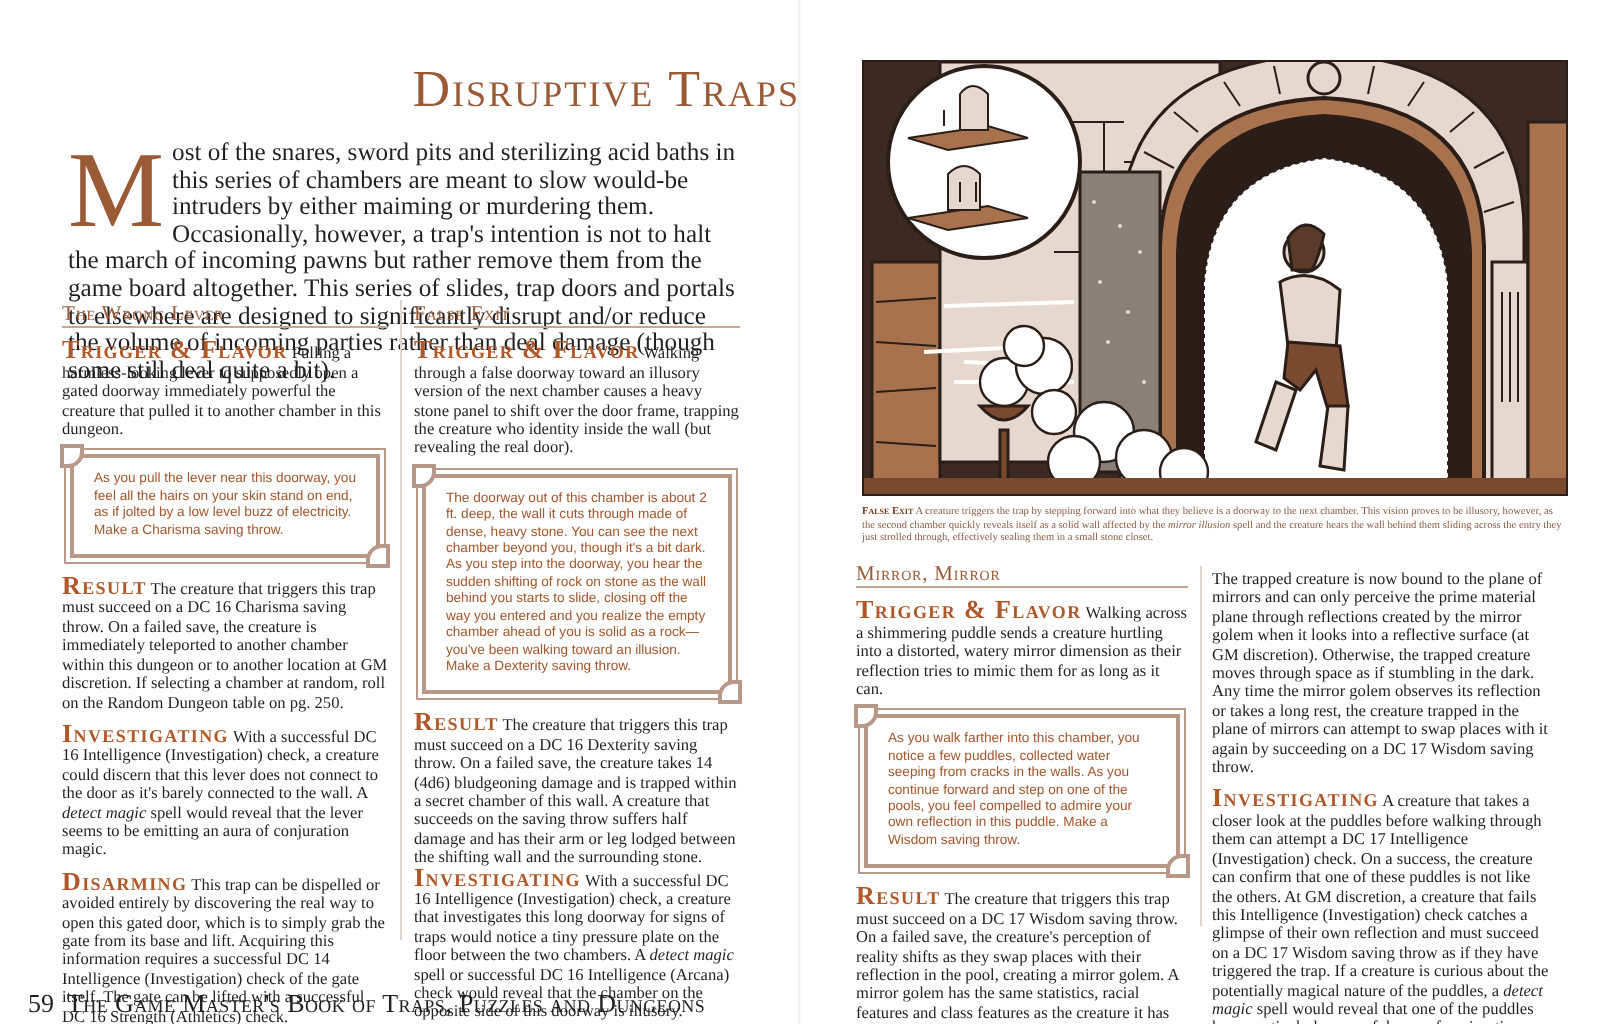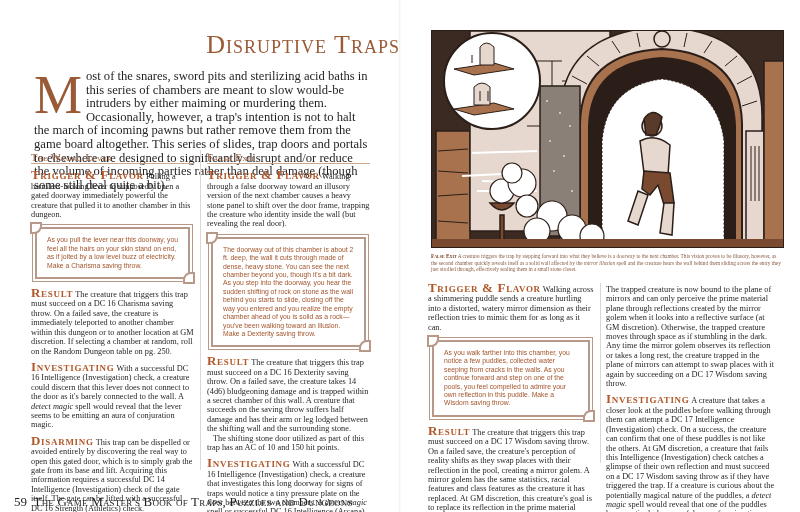--- a/index.html
+++ b/index.html
@@ -104,21 +104,20 @@
 
 <div class="col col-b">
   <div class="section-heading">False Exit</div>
   <p class="para">
     <span class="label">Trigger &amp; Flavor</span><span> Walking through a false doorway toward an illusory version of the next chamber causes a heavy stone panel to shift over the door frame, trapping the creature who identity inside the wall (but revealing the real door).</span>
   </p>
   <div class="readbox">The doorway out of this chamber is about 2 ft. deep, the wall it cuts through made of dense, heavy stone. You can see the next chamber beyond you, though it's a bit dark. As you step into the doorway, you hear the sudden shifting of rock on stone as the wall behind you starts to slide, closing off the way you entered and you realize the empty chamber ahead of you is solid as a rock—you've been walking toward an illusion. Make a Dexterity saving throw.</div>
   <p class="para" style="margin-bottom:0">
     <span class="label">Result</span><span> The creature that triggers this trap must succeed on a DC 16 Dexterity saving throw. On a failed save, the creature takes 14 (4d6) bludgeoning damage and is trapped within a secret chamber of this wall. A creature that succeeds on the saving throw suffers half damage and has their arm or leg lodged between the shifting wall and the surrounding stone.</span>
   </p>
-  <p class="para indent">The shifting stone door utilized as part of this trap has an AC of 10 and 150 hit points.</p>
   <p class="para">
     <span class="label">Investigating</span><span> With a successful DC 16 Intelligence (Investigation) check, a creature that investigates this long doorway for signs of traps would notice a tiny pressure plate on the floor between the two chambers. A </span><i>detect magic</i><span> spell or successful DC 16 Intelligence (Arcana) check would reveal that the chamber on the opposite side of this doorway is illusory.</span>
   </p>
 
 </div>
 
 <div class="illus">
   <svg width="353" height="218" viewBox="0 0 353 218">
 
     <rect x="0" y="0" width="353" height="218" fill="#3a2a22"></rect>
@@ -218,20 +217,21 @@
         <line x1="56" y1="70" x2="56" y2="60"></line>
     </g>
   </svg>
 </div>
 
 <div class="caption">
   <b>False Exit</b><span> A creature triggers the trap by stepping forward into what they believe is a doorway to the next chamber. This vision proves to be illusory, however, as the second chamber quickly reveals itself as a solid wall affected by the </span><i>mirror illusion</i><span> spell and the creature hears the wall behind them sliding across the entry they just strolled through, effectively sealing them in a small stone closet.</span>
 </div>
 
 <div class="col col-c">
+  <div class="section-heading">Mirror, Mirror</div>
   <p class="para">
     <span class="label">Trigger &amp; Flavor</span><span> Walking across a shimmering puddle sends a creature hurtling into a distorted, watery mirror dimension as their reflection tries to mimic them for as long as it can.</span>
   </p>
   <div class="readbox">As you walk farther into this chamber, you notice a few puddles, collected water seeping from cracks in the walls. As you continue forward and step on one of the pools, you feel compelled to admire your own reflection in this puddle. Make a Wisdom saving throw.</div>
   <p class="para">
     <span class="label">Result</span><span> The creature that triggers this trap must succeed on a DC 17 Wisdom saving throw. On a failed save, the creature's perception of reality shifts as they swap places with their reflection in the pool, creating a mirror golem. A mirror golem has the same statistics, racial features and class features as the creature it has replaced. At GM discretion, this creature's goal is to replace its reflection in the prime material plane and, if possible, subvert any who would attempt to continue through the dungeons here. It will do anything it can to conceal its true identity.</span>
   </p>
 </div>
 
 <div class="col-rule" style="left:600px; top:283px; height:180px;"></div>

